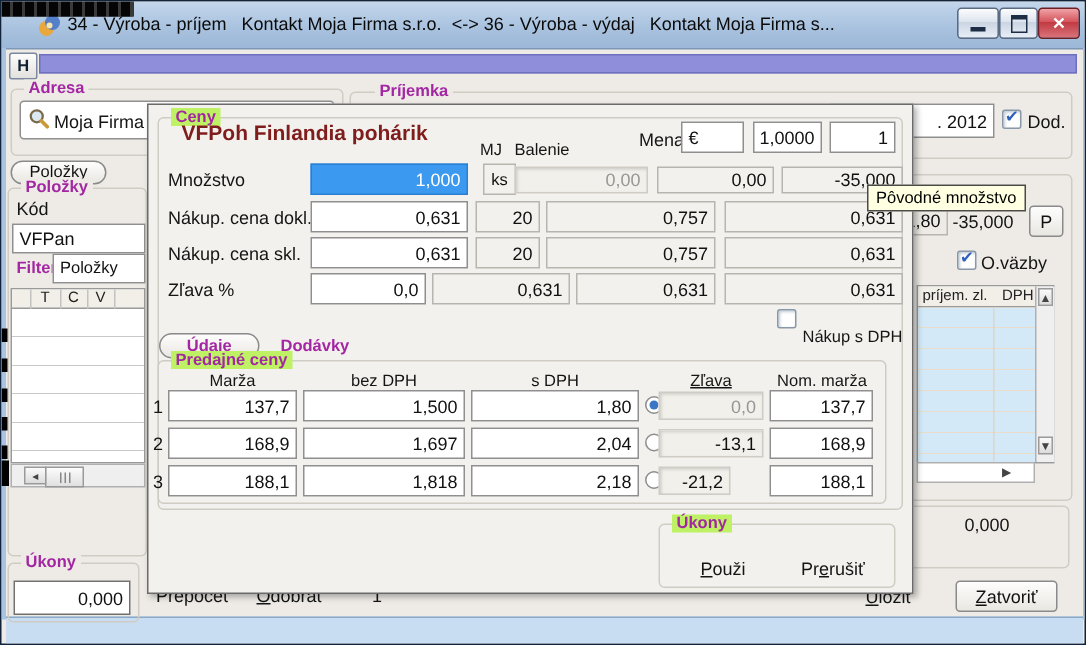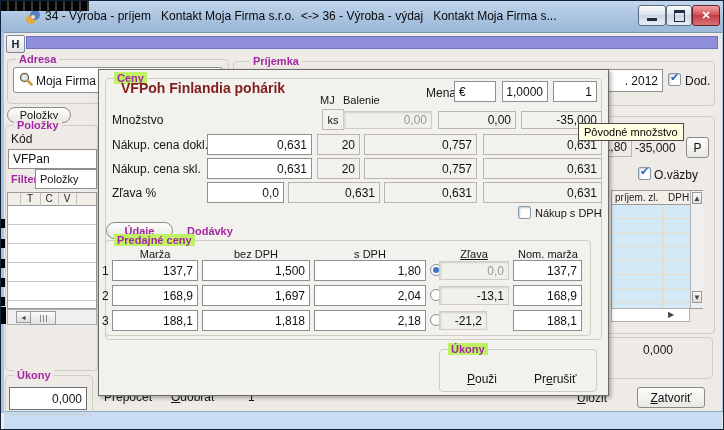--- a/index.html
+++ b/index.html
@@ -191,20 +191,21 @@
     </div>
     <span class="dlg-title">VFPoh Finlandia pohárik</span>
     <span class="slbl" style="left:221px;top:24px;">MJ</span>
     <span class="slbl" style="left:244px;top:24px;">Balenie</span>
     <span class="lbl" style="left:327px;top:16px;">Mena</span>
     <div class="fld" style="left:355px;top:11px;width:42px;height:21px;">€</div>
     <div class="fld num" style="left:403px;top:11px;width:46px;height:21px;">1,0000</div>
     <div class="fld num" style="left:454px;top:11px;width:44px;height:21px;">1</div>
 
     <span class="lbl" style="left:13px;top:43px;">Množstvo</span>
+    <div class="fld num sel" style="left:108px;top:39px;width:105px;height:21px;">1,000</div>
     <div class="flat" style="left:223px;top:39px;width:22px;height:21px;justify-content:center;font-size:11px;">ks</div>
     <div class="sunken dim" style="left:244px;top:41px;width:89px;height:18px;">0,00</div>
     <div class="flat" style="left:339px;top:41px;width:78px;height:18px;">0,00</div>
     <div class="flat" style="left:422px;top:41px;width:81px;height:18px;">-35,000</div>
 
     <span class="lbl" style="left:13px;top:68px;">Nákup. cena dokl.</span>
     <div class="fld num" style="left:108px;top:64px;width:105px;height:21px;">0,631</div>
     <div class="flat" style="left:218px;top:64px;width:43px;height:21px;">20</div>
     <div class="flat" style="left:265px;top:64px;width:113px;height:21px;">0,757</div>
     <div class="flat" style="left:384px;top:64px;width:119px;height:21px;">0,631</div>
@@ -215,21 +216,21 @@
     <div class="flat" style="left:265px;top:88px;width:113px;height:21px;">0,757</div>
     <div class="flat" style="left:384px;top:88px;width:119px;height:21px;">0,631</div>
 
     <span class="lbl" style="left:13px;top:116px;">Zľava %</span>
     <div class="fld num" style="left:108px;top:112px;width:77px;height:21px;">0,0</div>
     <div class="flat" style="left:189px;top:112px;width:92px;height:21px;">0,631</div>
     <div class="flat" style="left:285px;top:112px;width:93px;height:21px;">0,631</div>
     <div class="flat" style="left:384px;top:112px;width:119px;height:21px;">0,631</div>
 
     <div class="cb" style="left:419px;top:136px;"></div>
-    <span class="slbl" style="left:436px;top:137px;text-align:center;">Nákup s DPH</span>
+    <span class="slbl" style="left:436px;top:149px;text-align:center;">Nákup s DPH</span>
 
     <div class="btn pill" style="left:7px;top:152px;width:67px;height:17px;font-size:11px;font-weight:bold;color:#a327a3;">Údaje</div>
     <span class="slbl" style="left:88px;top:155px;color:#a327a3;font-weight:bold;">Dodávky</span>
 
     <div class="gb" style="left:6px;top:170px;width:486px;height:96px;">
       <span class="cap">Predajné ceny</span>
     </div>
     <span class="slbl" style="left:13px;top:178px;width:86px;text-align:center;">Marža</span>
     <span class="slbl" style="left:215px;top:178px;width:112px;text-align:center;">s DPH</span>
     <span class="slbl" style="left:103px;top:178px;width:108px;text-align:center;">bez DPH</span>

